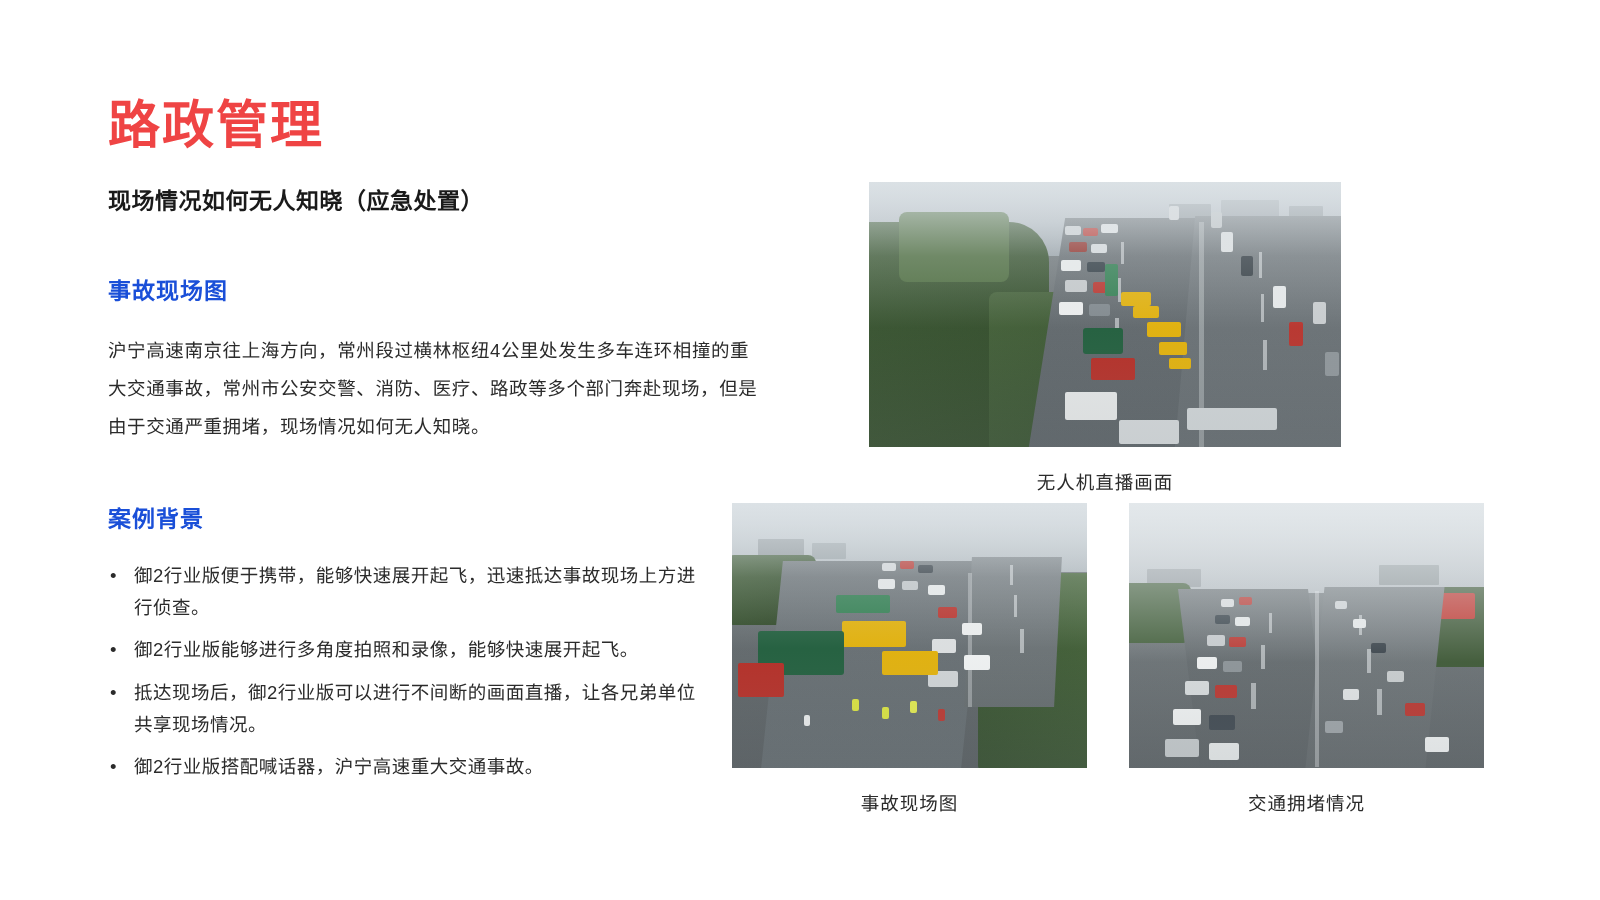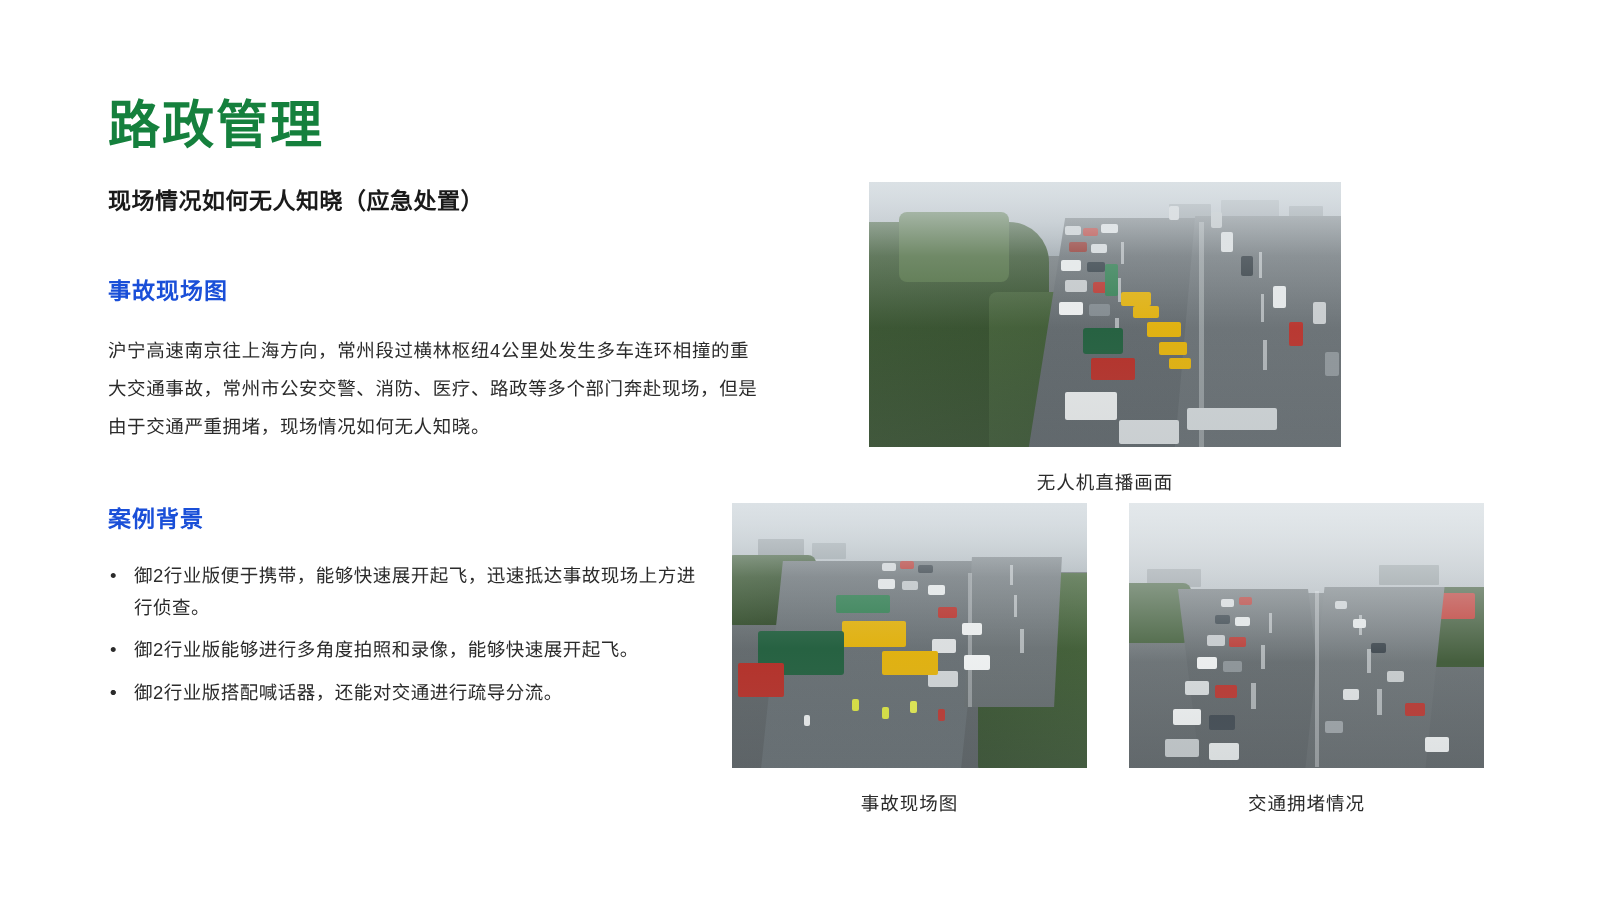--- a/index.html
+++ b/index.html
@@ -28,21 +28,21 @@
     left: 108px;
     top: 96px;
     width: 660px;
   }
 
   .page-title {
     font-size: 52px;
     font-weight: bold;
     letter-spacing: 2px;
     line-height: 1.15;
-    color: #15803d;
+    color: #ef4444;
     margin: 0 0 26px 0;
   }
 
   .page-subtitle {
     font-size: 23px;
     font-weight: bold;
     color: #1a1a1a;
     letter-spacing: 0.5px;
     margin: 0 0 56px 0;
   }
@@ -230,24 +230,25 @@
       <li class="bullet-item">
         <span class="dot">•</span>
         <span>御2行业版便于携带，能够快速展开起飞，迅速抵达事故现场上方进行侦查。</span>
       </li>
       <li class="bullet-item">
         <span class="dot">•</span>
         <span>御2行业版能够进行多角度拍照和录像，能够快速展开起飞。</span>
       </li>
       <li class="bullet-item">
         <span class="dot">•</span>
+        <span>抵达现场后，御2行业版可以进行不间断的画面直播，让各兄弟单位共享现场情况。</span>
       </li>
       <li class="bullet-item">
         <span class="dot">•</span>
-        <span>御2行业版搭配喊话器，还能对交通进行疏导分流。</span>
+        <span>御2行业版搭配喊话器，沪宁高速重大交通事故。</span>
       </li>
     </ul>
   </div>
 
   <div class="img-frame" id="photo-main" aria-label="高速公路事故现场航拍，多车拥堵、吊车与救援帐篷">
     <div class="photo-art">
       <div class="sky" style="height:28%;"></div>
       <div class="ground" style="height:72%;"></div>
 
       <div class="building" style="left:300px; top:22px; width:42px; height:14px;"></div>

